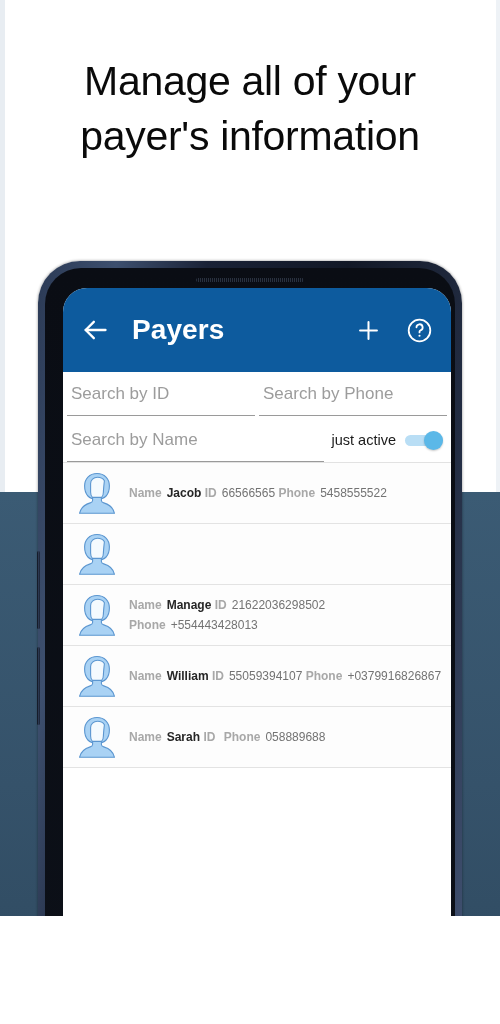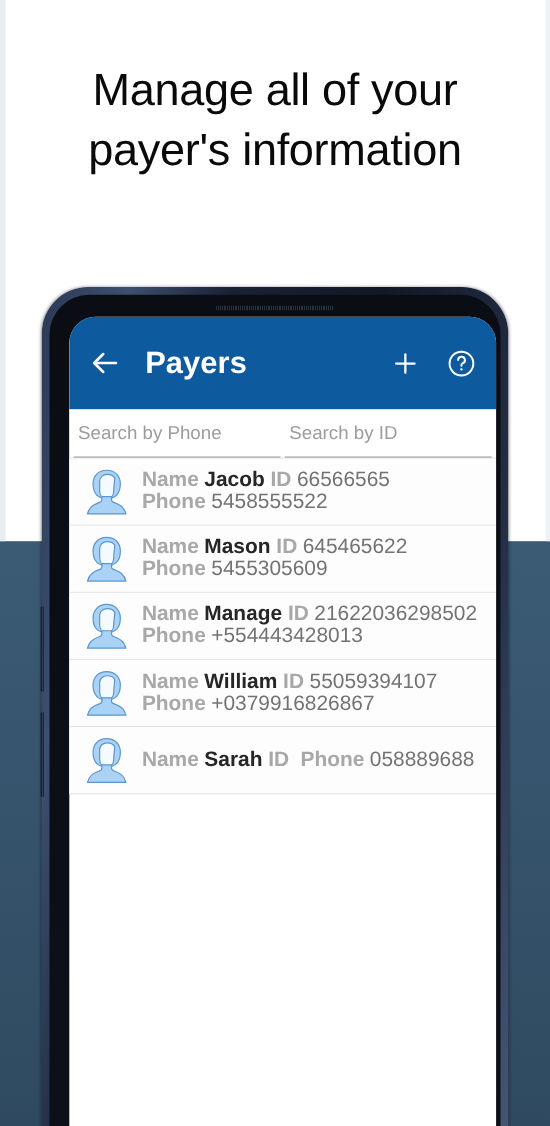--- a/index.html
+++ b/index.html
@@ -11,21 +11,21 @@
     height: 1024px;
     overflow: hidden;
     font-family: "Liberation Sans", sans-serif;
     background: #ffffff;
   }
 
   
   .page {
     position: relative;
     width: 500px;
-    height: 1024px;
+    height: 916px;
     overflow: hidden;
   }
   .bg-top {
     position: absolute;
     left: 0; top: 0;
     width: 500px; height: 492px;
     background: #ffffff;
   }
   .bg-bottom {
     position: absolute;
@@ -216,21 +216,21 @@
     background: #fdfdfd;
   }
   .avatar {
     width: 52px;
     height: 52px;
     flex: none;
     margin-right: 6px;
   }
   .fields { flex: 1 1 auto; min-width: 0; }
   .field-line {
-    font-size: 19px;
+    font-size: 12px;
     line-height: 20.5px;
     white-space: nowrap;
     overflow: hidden;
   }
   .field-label {
     color: #a8a8a8;
     font-weight: bold;
   }
   .field-value {
     color: #737373;
@@ -284,24 +284,36 @@
               <circle cx="12" cy="12" r="9.6"></circle>
               <path d="M9.3 9.2a2.75 2.75 0 1 1 3.6 2.62c-.62.22-.9.75-.9 1.38v.5" stroke-linecap="round"></path>
               <circle cx="12" cy="16.7" r="0.95" fill="#ffffff" stroke="none"></circle>
             </svg>
           </span>
         </div>
 
         <div class="search-area">
           <div class="search-row">
             <div class="search-field half">
+              <span class="ph">Search by ID</span>
+            </div>
+            <div class="search-field half">
               <span class="ph">Search by Phone</span>
             </div>
-            <div class="search-field half">
-              <span class="ph">Search by ID</span>
+          </div>
+          <div class="search-row-2">
+            <div class="search-field name">
+              <span class="ph">Search by Name</span>
+            </div>
+            <div class="toggle-wrap">
+              <span class="toggle-label">just active</span>
+              <span class="switch">
+                <span class="track"></span>
+                <span class="thumb"></span>
+              </span>
             </div>
           </div>
         </div>
 
         <div class="list" id="payer-list">
   <div class="list-item">
     <span class="avatar">
       <svg viewBox="0 0 52 52" width="52" height="52">
         <path d="M26 6.5c-7.6 0-12.4 5.3-12.4 12.3 0 5.0 1.3 8.1 3.3 10.2 1.9 2.0 4.9 3.1 9.1 3.1 4.2 0 7.2-1.1 9.1-3.1 2.0-2.1 3.3-5.2 3.3-10.2C38.4 11.8 33.6 6.5 26 6.5z" fill="#a9d2f4" stroke="#5b96d0" stroke-width="1.1"></path>
         <path d="M19.6 16.6c0-3.6 2.9-6.3 6.9-6.3 3.2 0 5.6 1.3 6.9 3.4 0 0-1.0 8.8-1.0 11.4 0 4.3-2.6 7.2-6.4 7.2s-6.4-2.9-6.4-7.2z" fill="#f4fafe" stroke="#5b96d0" stroke-width="1.1"></path>
@@ -322,31 +334,20 @@
   </div>
 
   <div class="list-item">
     <span class="avatar">
       <svg viewBox="0 0 52 52" width="52" height="52">
         <path d="M26 6.5c-7.6 0-12.4 5.3-12.4 12.3 0 5.0 1.3 8.1 3.3 10.2 1.9 2.0 4.9 3.1 9.1 3.1 4.2 0 7.2-1.1 9.1-3.1 2.0-2.1 3.3-5.2 3.3-10.2C38.4 11.8 33.6 6.5 26 6.5z" fill="#a9d2f4" stroke="#5b96d0" stroke-width="1.1"></path>
         <path d="M19.6 16.6c0-3.6 2.9-6.3 6.9-6.3 3.2 0 5.6 1.3 6.9 3.4 0 0-1.0 8.8-1.0 11.4 0 4.3-2.6 7.2-6.4 7.2s-6.4-2.9-6.4-7.2z" fill="#f4fafe" stroke="#5b96d0" stroke-width="1.1"></path>
         <path d="M21.6 30.4v3.0c0 1.2-0.7 2.0-2.4 2.5C13.2 37.7 9.6 41.4 8.6 46.2h34.8c-1.0-4.8-4.6-8.5-10.6-10.3-1.7-.5-2.4-1.3-2.4-2.5v-3.0z" fill="#a9d2f4" stroke="#5b96d0" stroke-width="1.1"></path>
       </svg>
     </span>
-    <span class="fields">
-      <span class="field-line name-line">
-        <span class="field-label">Name</span><span class="field-value">Mason</span>
-      </span>
-      <span class="field-line id-line">
-        <span class="field-label">ID</span><span class="field-value">645465622</span>
-      </span>
-      <span class="field-line phone-line">
-        <span class="field-label">Phone</span><span class="field-value">5455305609</span>
-      </span>
-    </span>
   </div>
 
   <div class="list-item">
     <span class="avatar">
       <svg viewBox="0 0 52 52" width="52" height="52">
         <path d="M26 6.5c-7.6 0-12.4 5.3-12.4 12.3 0 5.0 1.3 8.1 3.3 10.2 1.9 2.0 4.9 3.1 9.1 3.1 4.2 0 7.2-1.1 9.1-3.1 2.0-2.1 3.3-5.2 3.3-10.2C38.4 11.8 33.6 6.5 26 6.5z" fill="#a9d2f4" stroke="#5b96d0" stroke-width="1.1"></path>
         <path d="M19.6 16.6c0-3.6 2.9-6.3 6.9-6.3 3.2 0 5.6 1.3 6.9 3.4 0 0-1.0 8.8-1.0 11.4 0 4.3-2.6 7.2-6.4 7.2s-6.4-2.9-6.4-7.2z" fill="#f4fafe" stroke="#5b96d0" stroke-width="1.1"></path>
         <path d="M21.6 30.4v3.0c0 1.2-0.7 2.0-2.4 2.5C13.2 37.7 9.6 41.4 8.6 46.2h34.8c-1.0-4.8-4.6-8.5-10.6-10.3-1.7-.5-2.4-1.3-2.4-2.5v-3.0z" fill="#a9d2f4" stroke="#5b96d0" stroke-width="1.1"></path>
       </svg>
     </span>

